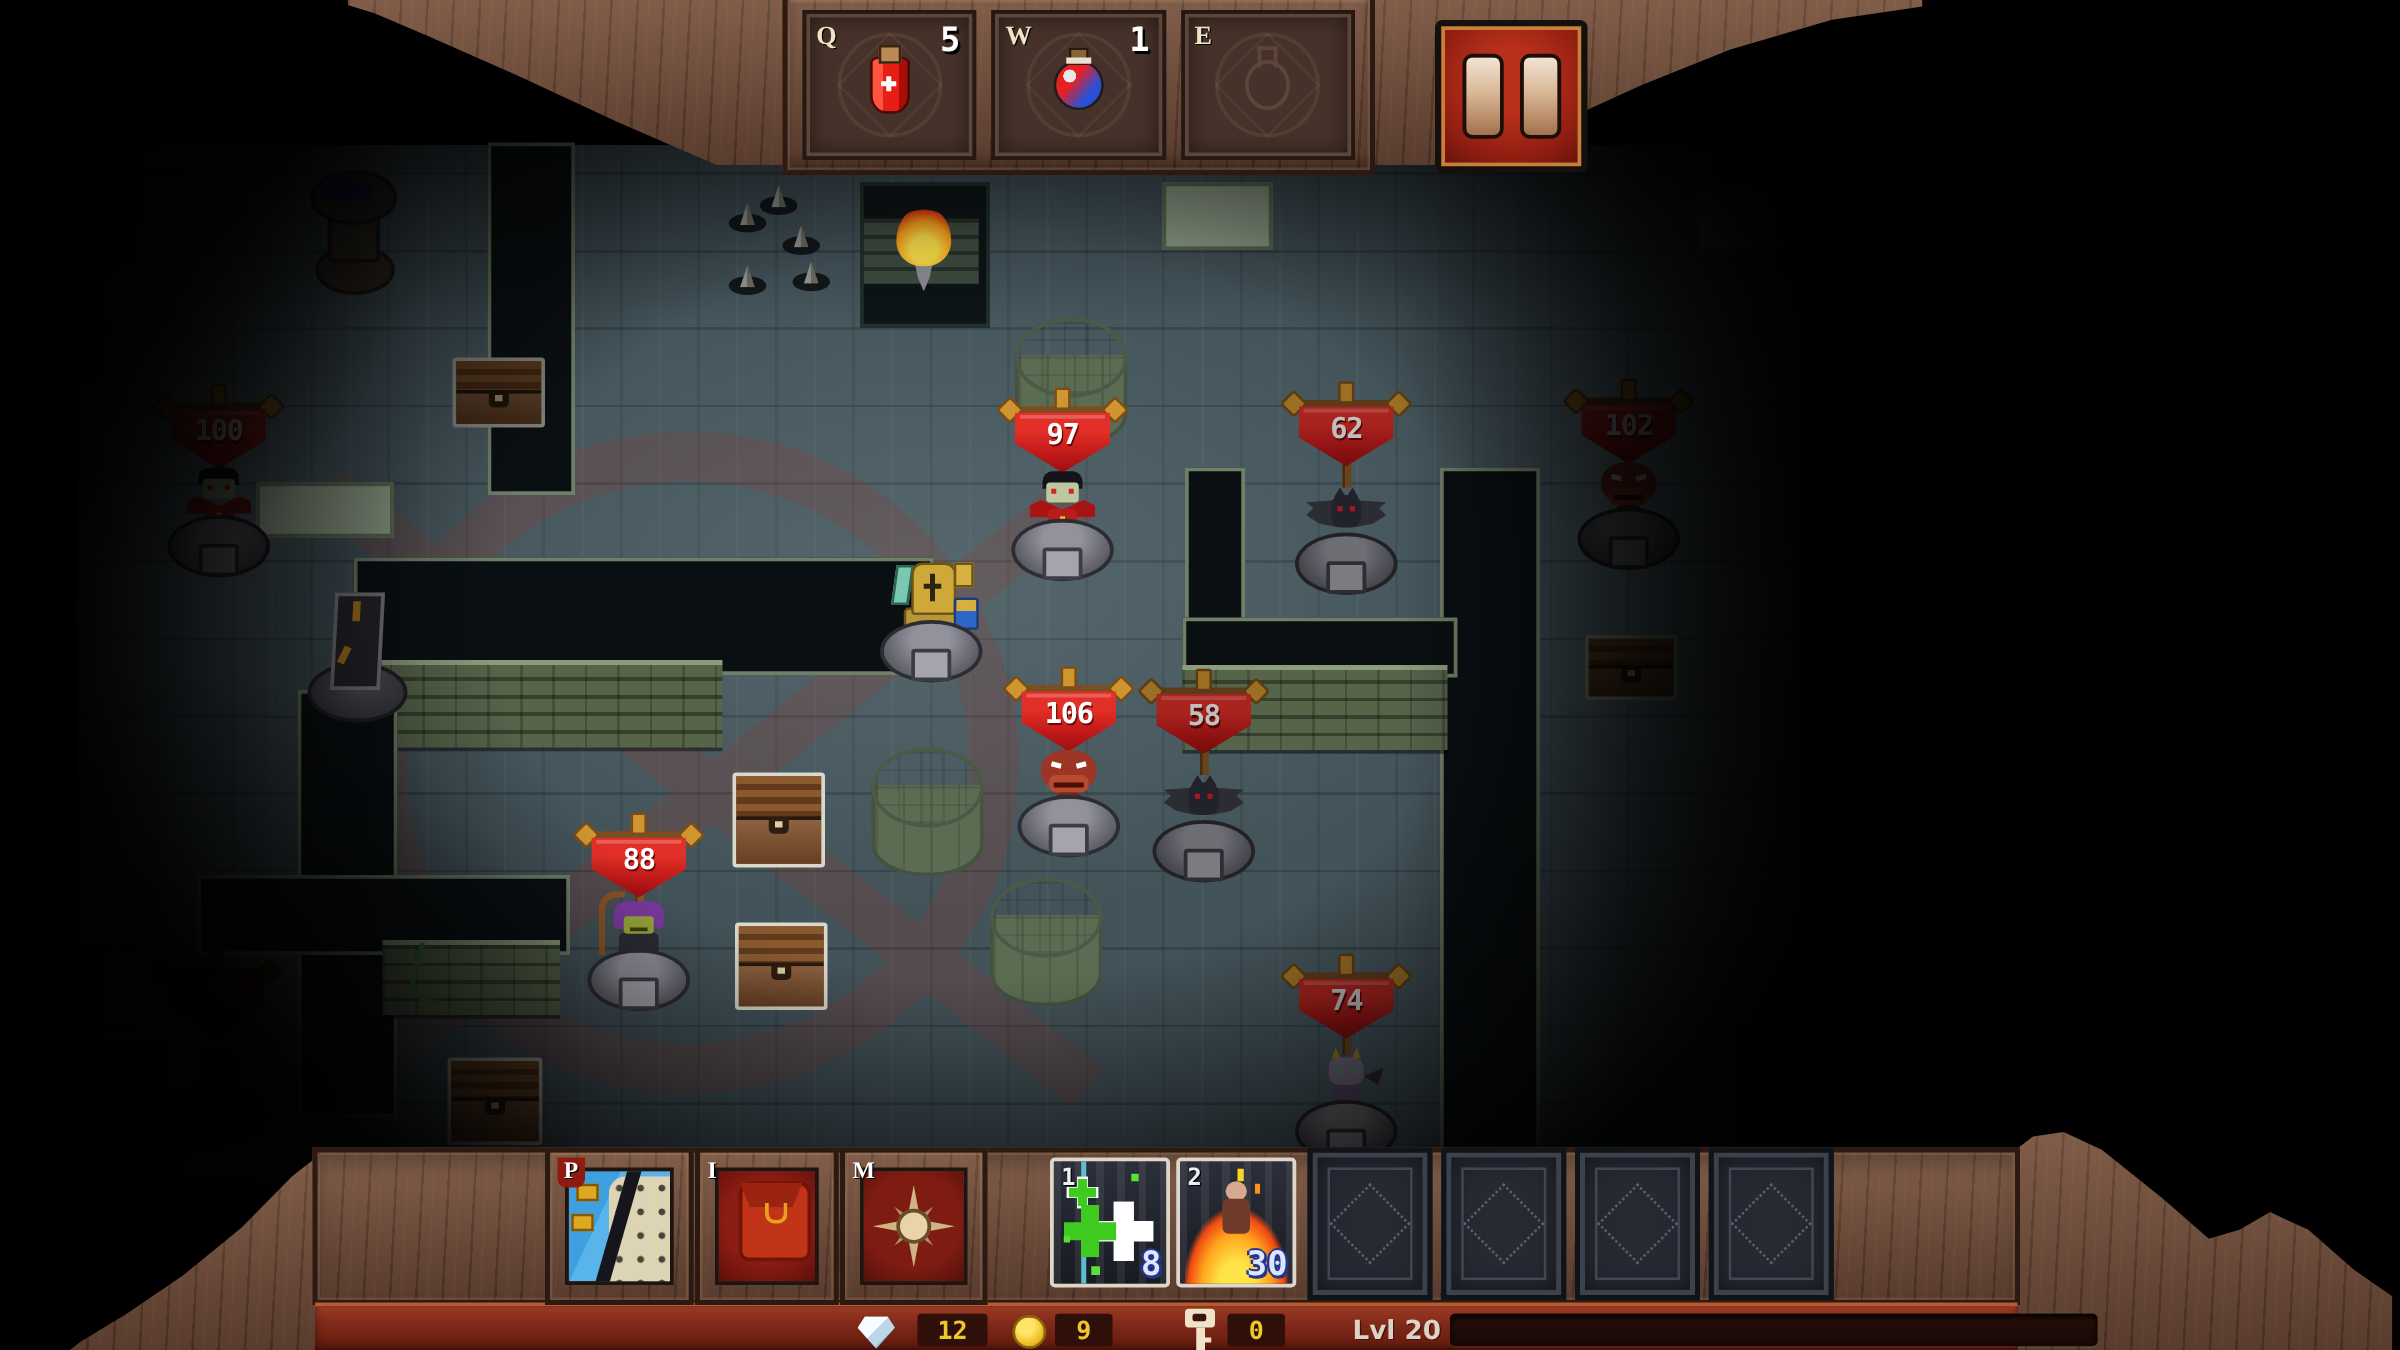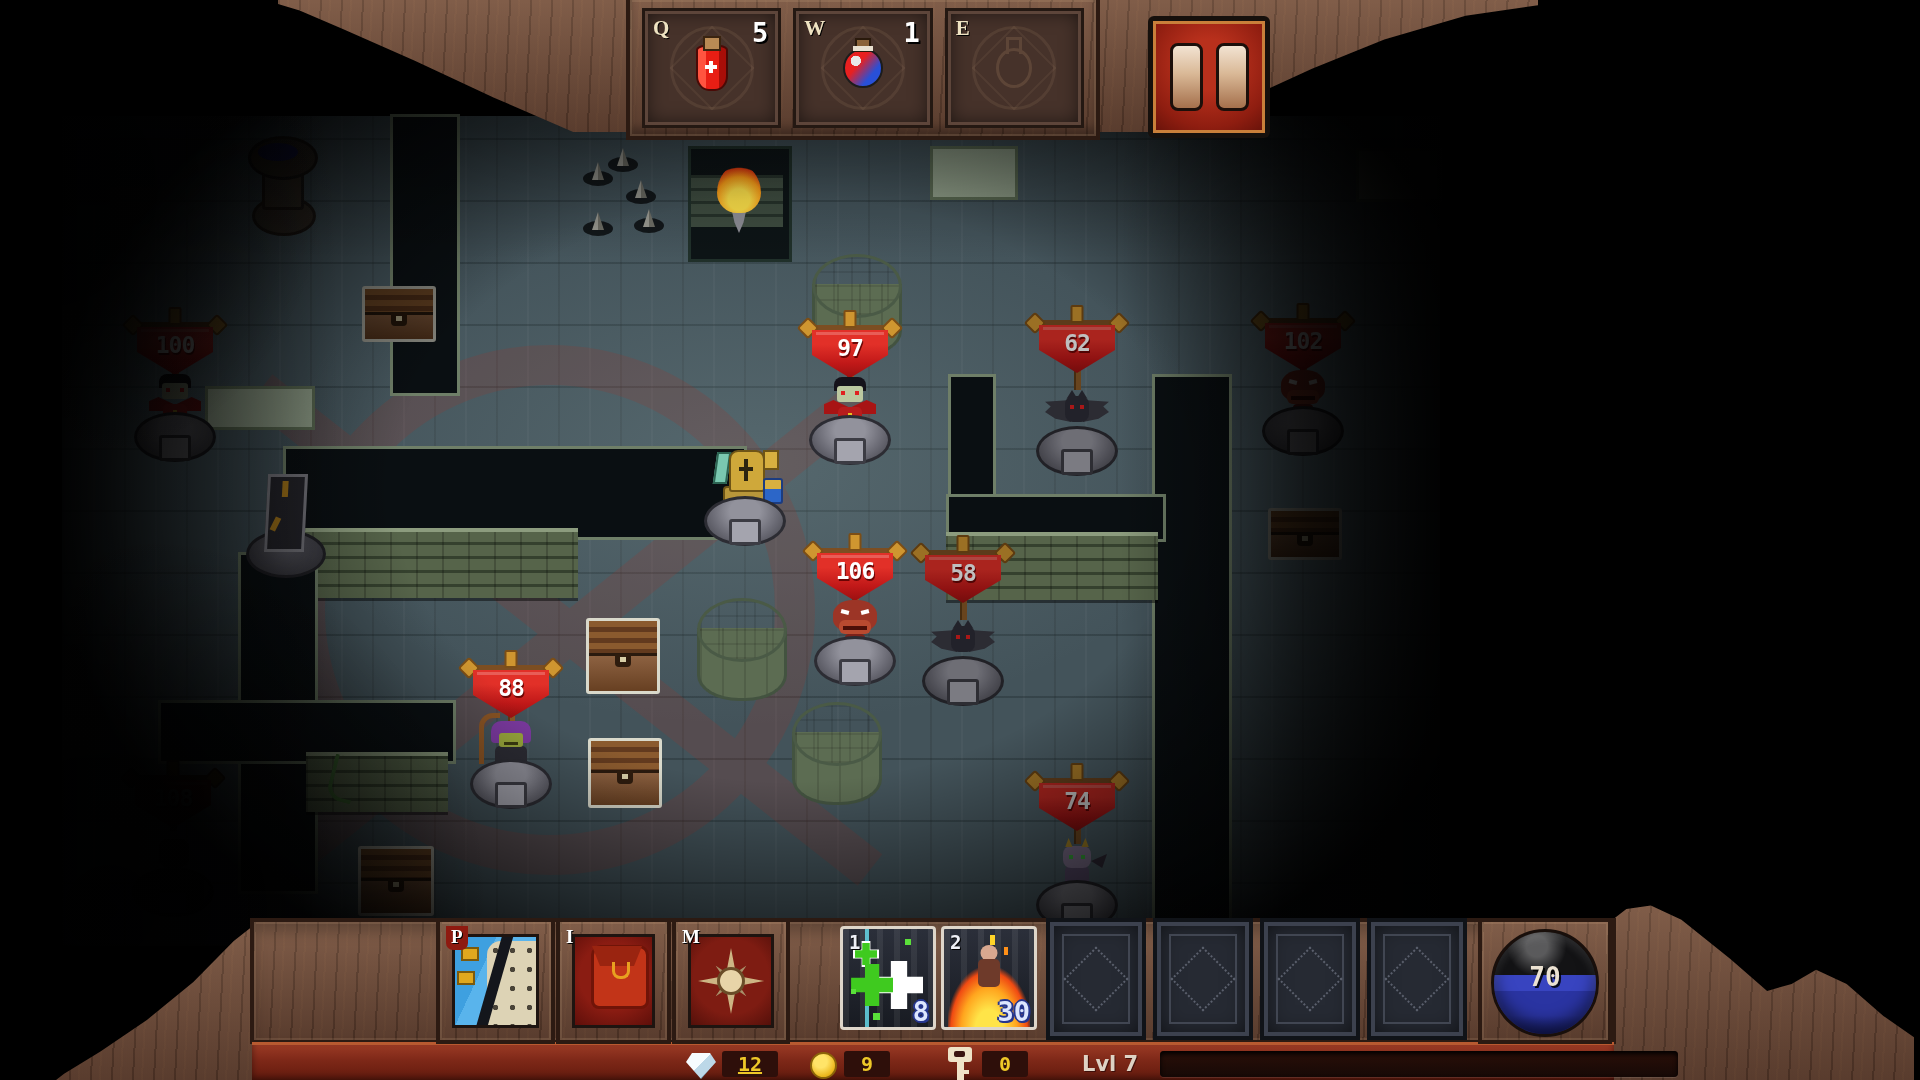--- a/index.html
+++ b/index.html
@@ -637,33 +637,28 @@
     <i class="spark" style="left:60px;top:18px;width:4px;height:8px;background:#ff9018;"></i>
     <span class="ckey">2</span>
     <span class="ccost">30</span>
   </div>
 
   <div class="emptyslot" style="left:1046px;"></div>
   <div class="emptyslot" style="left:1153px;"></div>
   <div class="emptyslot" style="left:1260px;"></div>
   <div class="emptyslot" style="left:1367px;"></div>
 
-  <div class="orbframe wood" style="left:1478px;">
-    <div class="orb mp">
-      <span class="orbval" style="top:30px;">70</span>
-    </div>
-  </div>
 
   <div class="bstrip">
     <div class="gemicon"></div>
-    <div class="pill" style="left:470px;width:56px;text-decoration:underline;">12</div>
+    <div class="pill" style="left:482px;width:56px;">12</div>
     <div class="coinicon"></div>
     <div class="pill" style="left:592px;width:46px;">9</div>
     <div class="keyicon">
         <div class="bow"></div>
         <div class="stem"></div>
       </div>
     <div class="pill" style="left:730px;width:46px;">0</div>
-    <span class="lvl">Lvl 7</span>
+    <span class="lvl">Lvl 20</span>
     <div class="xpbar"></div>
   </div>
 
 </div>
 
 </body></html>

